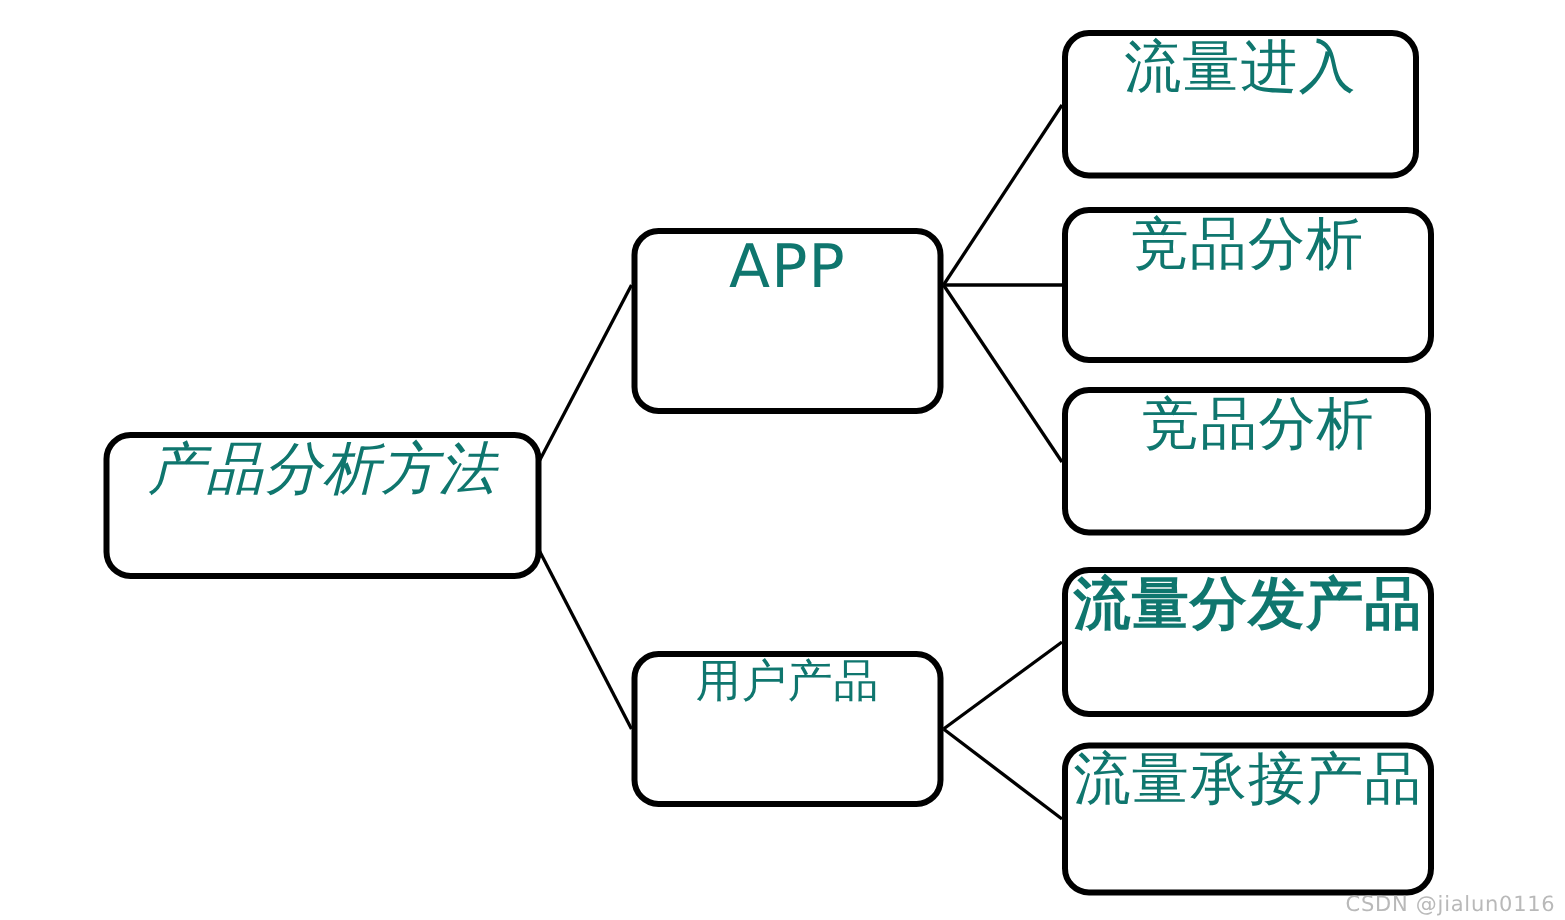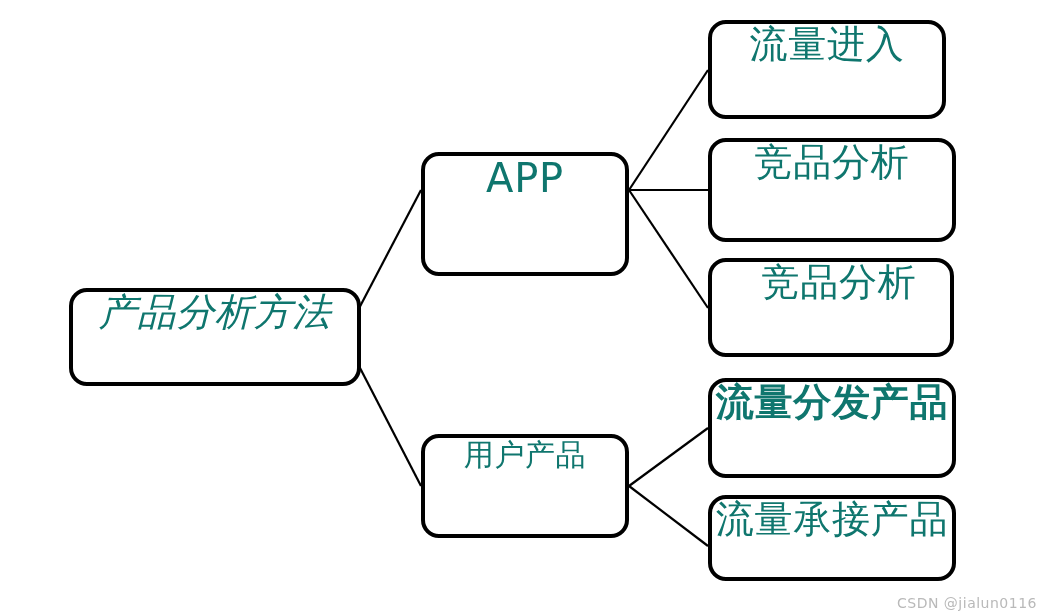--- a/index.html
+++ b/index.html
@@ -94,19 +94,19 @@
   </div>
 
   <div class="node" id="node-leaf_competitor" style="left: 708px; top: 258px; width: 246px; height: 99px; font-size: 38px; border-color: rgb(0, 0, 0); background: rgb(255, 255, 255); padding-left: 16px;">
     <span class="node-label">竞品分析</span>
   </div>
 
   <div class="node" id="node-leaf_traffic_distribution" style="left: 708px; top: 378px; width: 248px; height: 100px; font-size: 38px; border-color: rgb(0, 0, 0); background: rgb(255, 255, 255); font-weight: bold;">
     <span class="node-label">流量分发产品</span>
   </div>
 
-  <div class="node" id="node-leaf_traffic_landing" style="left: 708px; top: 495px; width: 248px; height: 86px; font-size: 38px; border-color: rgb(0, 0, 0); background: rgb(255, 255, 255);">
+  <div class="node" id="node-leaf_traffic_landing" style="left: 708px; top: 495px; width: 248px; height: 102px; font-size: 38px; border-color: rgb(0, 0, 0); background: rgb(255, 255, 255);">
     <span class="node-label">流量承接产品</span>
   </div>
 
   <div class="watermark">CSDN @jialun0116</div>
 
 </div>
 
 </body></html>

